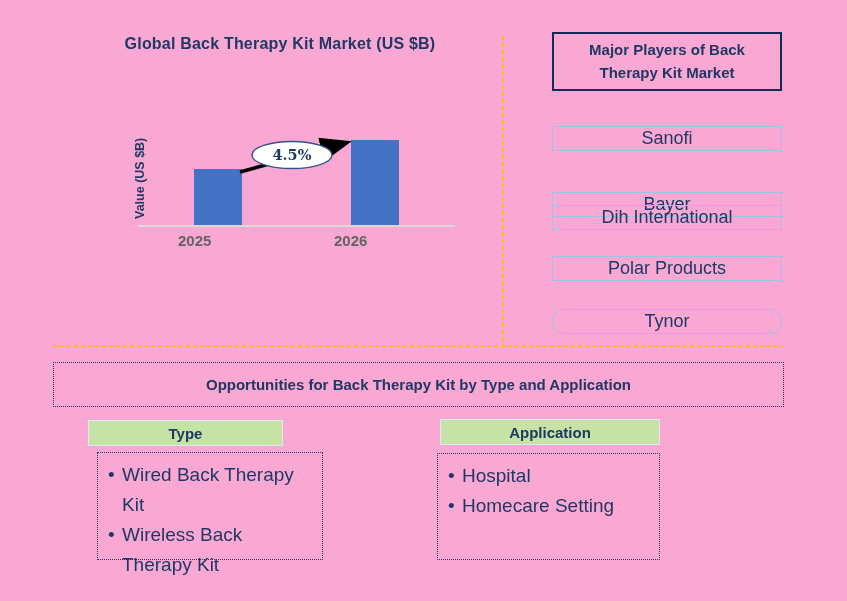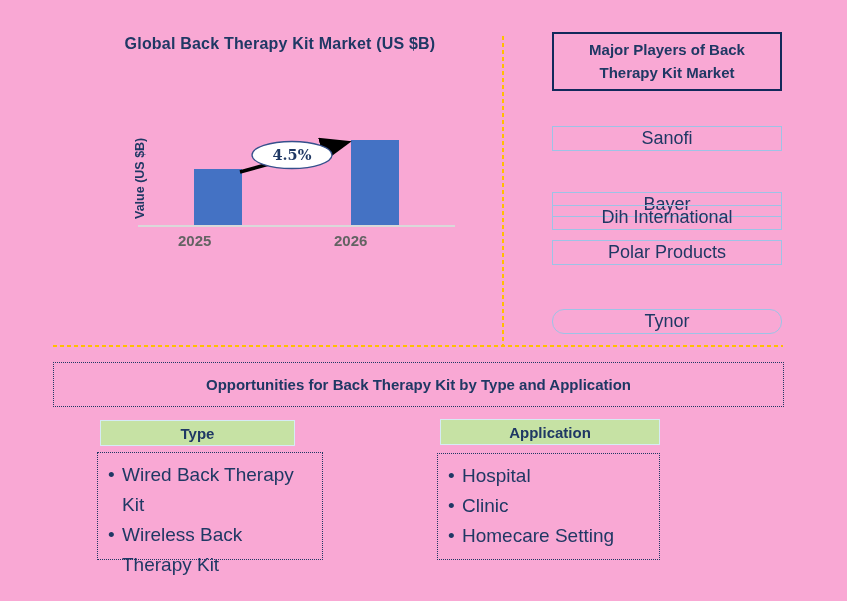--- a/index.html
+++ b/index.html
@@ -68,21 +68,21 @@
   .opp-box {
     position:absolute; left:53px; top:362px; width:731px; height:45px;
     border:1px dotted #1f3864; display:flex; align-items:center; justify-content:center;
     font-size:15px; font-weight:bold; color:#1f3864;
   }
   .col-header {
     position:absolute; height:26px; background:#c6e2a4; border:1px solid #d6ebf5;
     display:flex; align-items:center; justify-content:center;
     font-size:15px; font-weight:bold; color:#1f3864;
   }
-  .col-header-type { left:100px; top:420px; width:195px;text-align:right; }
+  .col-header-type { left:88px; top:420px; width:195px;text-align:right; }
   .col-header-application { left:440px; top:419px; width:220px; }
   .list-box {
     position:absolute; border:1px dotted #1f3864; padding:7px 8px 0 10px;
   }
   .list-box-type { left:97px; top:452px; width:226px; height:108px; }
   .list-box-application { left:437px; top:453px; width:223px; height:107px; }
   .list-item { display:flex; font-size:19px; line-height:30px; color:#1f3864; }
   .list-item .bullet-icon { width:14px; flex:0 0 14px; }
   .list-item .bullet-icon::before { content:"\2022"; }
   .list-item .item-text { max-width:180px; }
@@ -113,21 +113,21 @@
   </svg>
 
 
   <div class="divider-v"></div>
   <div class="divider-h"></div>
 
   <div class="players-title-box">Major Players of Back Therapy Kit Market</div>
   <div class="player-box" style="top:126px;">Sanofi</div>
   <div class="player-box" style="top:165px;margin-top:27px;">Bayer</div>
   <div class="player-box" style="top:205px;">Dih International</div>
-  <div class="player-box" style="top:240px;">Polar Products</div>
+  <div class="player-box" style="top:256px;">Polar Products</div>
   <div class="player-box" style="top:309px;border-radius:12px;">Tynor</div>
 
   <div class="opp-box">Opportunities for Back Therapy Kit by Type and Application</div>
 
   <div class="col-header col-header-type">Type</div>
   <div class="col-header col-header-application">Application</div>
 
   <div class="list-box list-box-type">
     <div class="list-item">
       <span class="bullet-icon"></span>
@@ -139,21 +139,17 @@
     </div>
   </div>
 
   <div class="list-box list-box-application">
     <div class="list-item">
       <span class="bullet-icon"></span>
       <span class="item-text">Hospital</span>
     </div>
     <div class="list-item">
       <span class="bullet-icon"></span>
-      <span class="item-text">Clinic</span>
-    </div>
-    <div class="list-item">
-      <span class="bullet-icon"></span>
       <span class="item-text">Homecare Setting</span>
     </div>
   </div>
 
 </div>
 
 </body></html>

